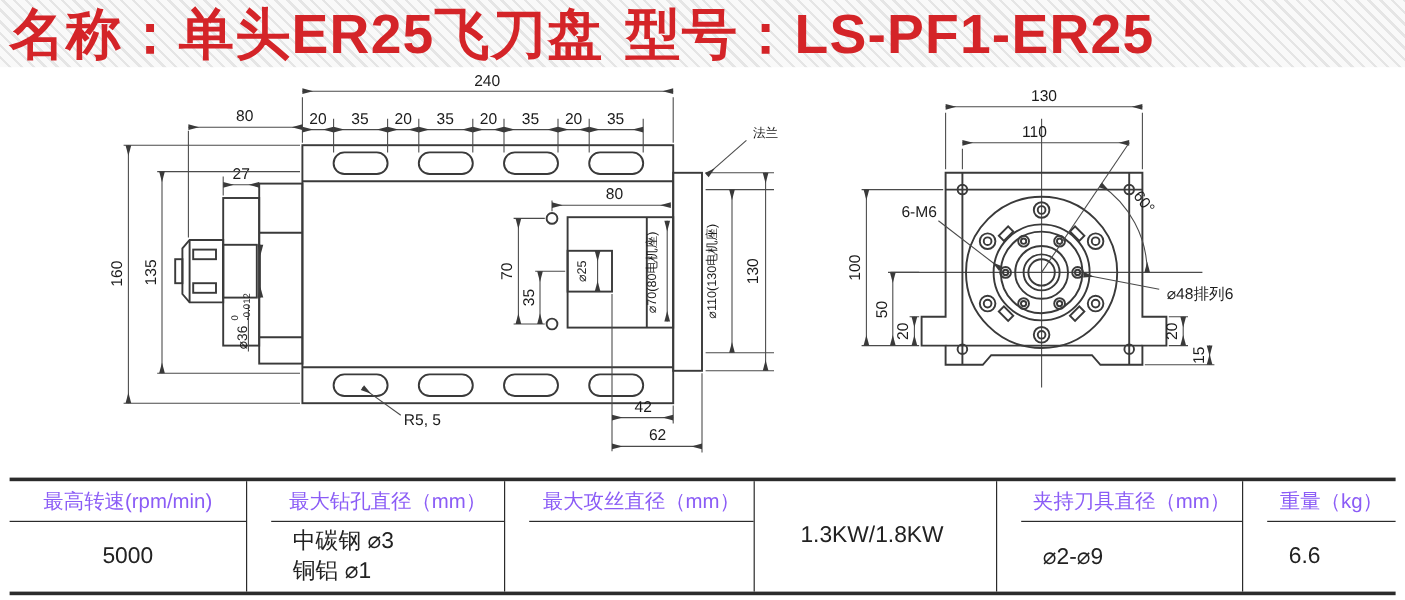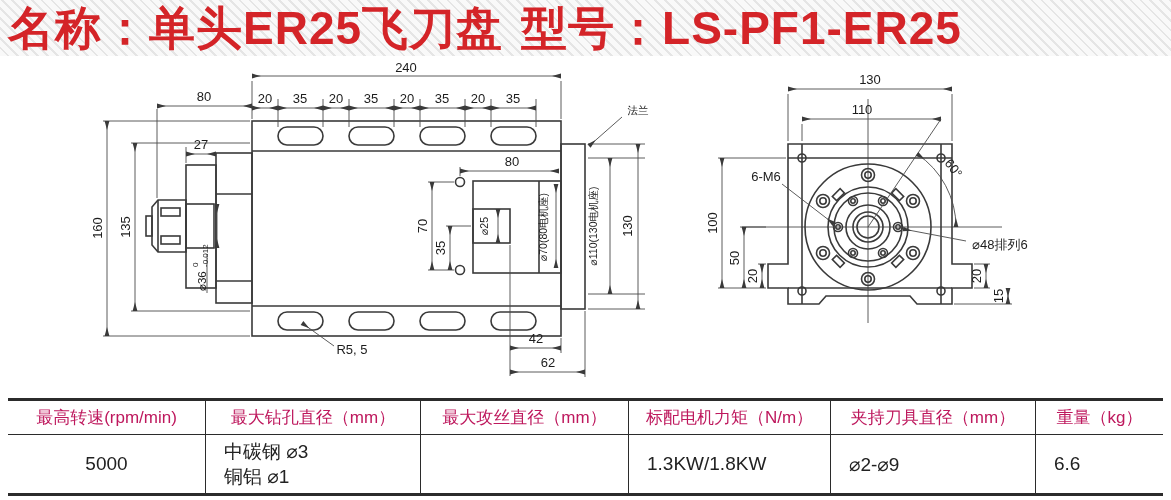--- a/index.html
+++ b/index.html
@@ -19,23 +19,23 @@
   svg.drawing .thin{fill:none;stroke:#4a4a4a;stroke-width:0.9;}
   svg.drawing .dim{fill:none;stroke:#4a4a4a;stroke-width:0.9;}
   svg.drawing text{fill:#1c1c1c;font-family:"Liberation Sans","DejaVu Sans",sans-serif;}
   .dt{font-size:13px;text-anchor:middle;}
   .dts{font-size:10.5px;text-anchor:middle;}
   .tol{font-size:8px;text-anchor:start;}
   
   .spec-table{position:absolute;left:8px;top:398px;width:1155px;height:92px;
     border-top:3px solid #2b2b2b;border-bottom:3px solid #2b2b2b;display:flex;}
   .spec-col{box-sizing:border-box;display:flex;flex-direction:column;}
-  .spec-col + .spec-col{border-left:1.6px solid #2b2b2b;}
+  .spec-col + .spec-col{border-left:1.6px solid #2b2b2b;padding-left:20px;}
   .spec-head{height:33px;border-bottom:1.6px solid #2b2b2b;display:flex;
-    align-items:center;justify-content:center;font-size:17px;color:#be185d;font-weight:500;}
+    align-items:center;justify-content:center;font-size:17px;color:#8b5cf6;font-weight:500;}
   .spec-val{flex:1;display:flex;flex-direction:column;justify-content:center;
     font-size:19px;color:#222;padding-left:18px;}
   .spec-val.center{align-items:center;padding-left:0;}
   .spec-val .ln{line-height:25px;}
 </style>
 </head>
 <body>
 
 <div class="page">
 
@@ -362,21 +362,20 @@
       <div class="spec-head">最大钻孔直径（mm）</div>
       <div class="spec-val">
         <div class="ln">中碳钢 ⌀3</div>
         <div class="ln">铜铝 ⌀1</div>
       </div>
     </div>
     <div class="spec-col" style="width:208px">
       <div class="spec-head">最大攻丝直径（mm）</div>
     </div>
     <div class="spec-col" style="width:202px">
-      <div class="spec-head">标配电机力矩（N/m）</div>
       <div class="spec-val">1.3KW/1.8KW</div>
     </div>
     <div class="spec-col" style="width:205px">
       <div class="spec-head">夹持刀具直径（mm）</div>
       <div class="spec-val">⌀2-⌀9</div>
     </div>
     <div class="spec-col" style="width:128px">
       <div class="spec-head">重量（kg）</div>
       <div class="spec-val">6.6</div>
     </div>

